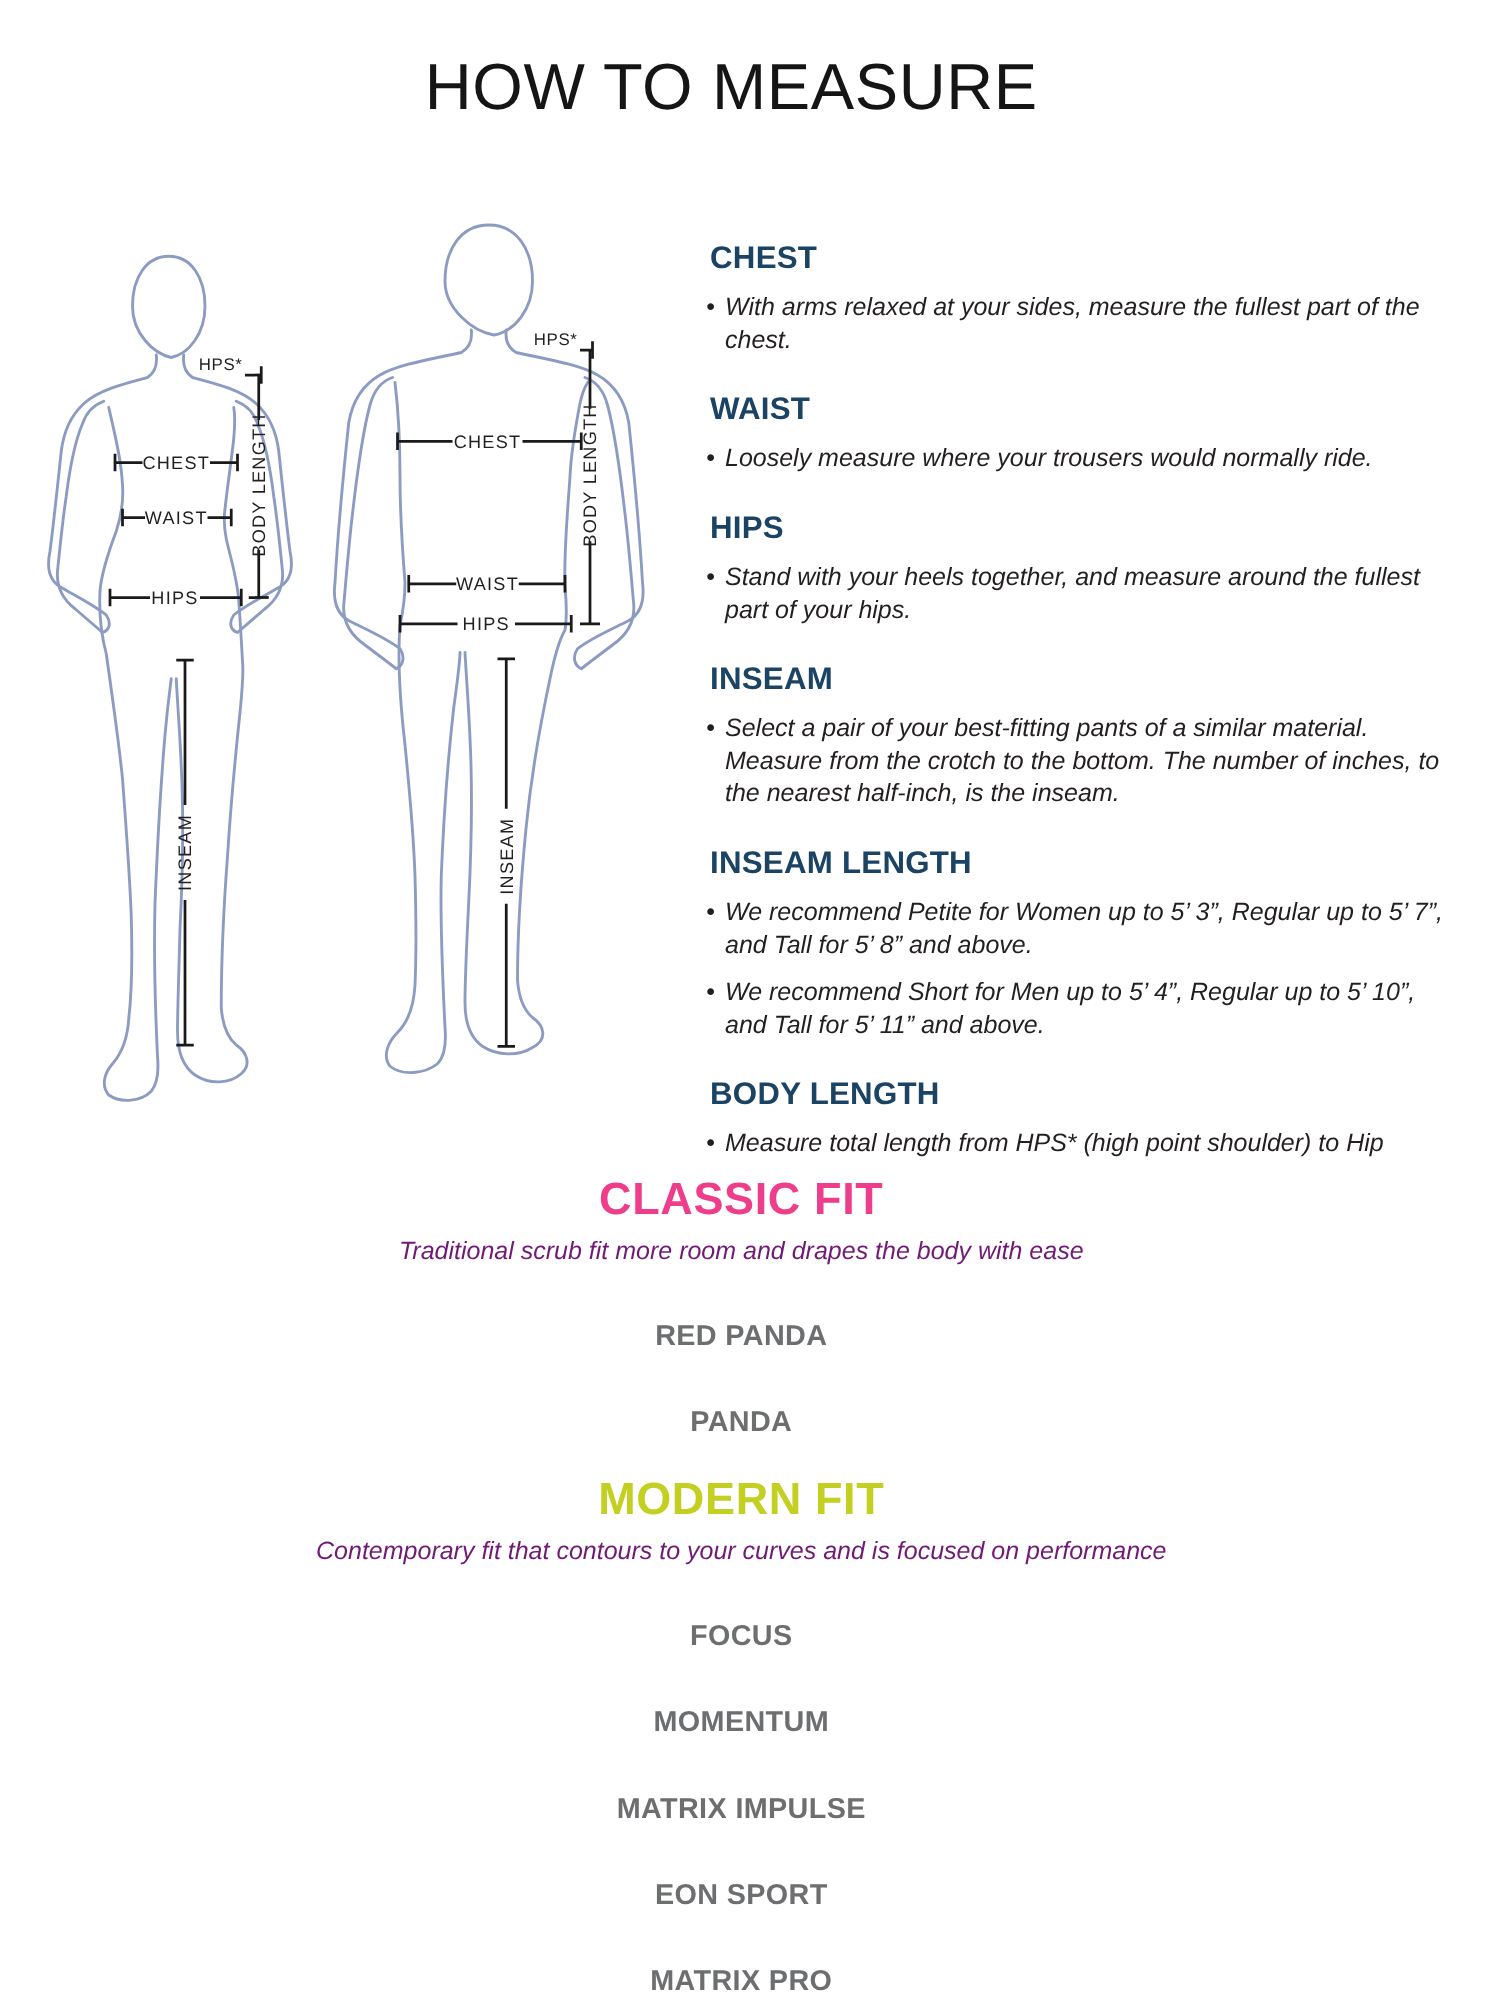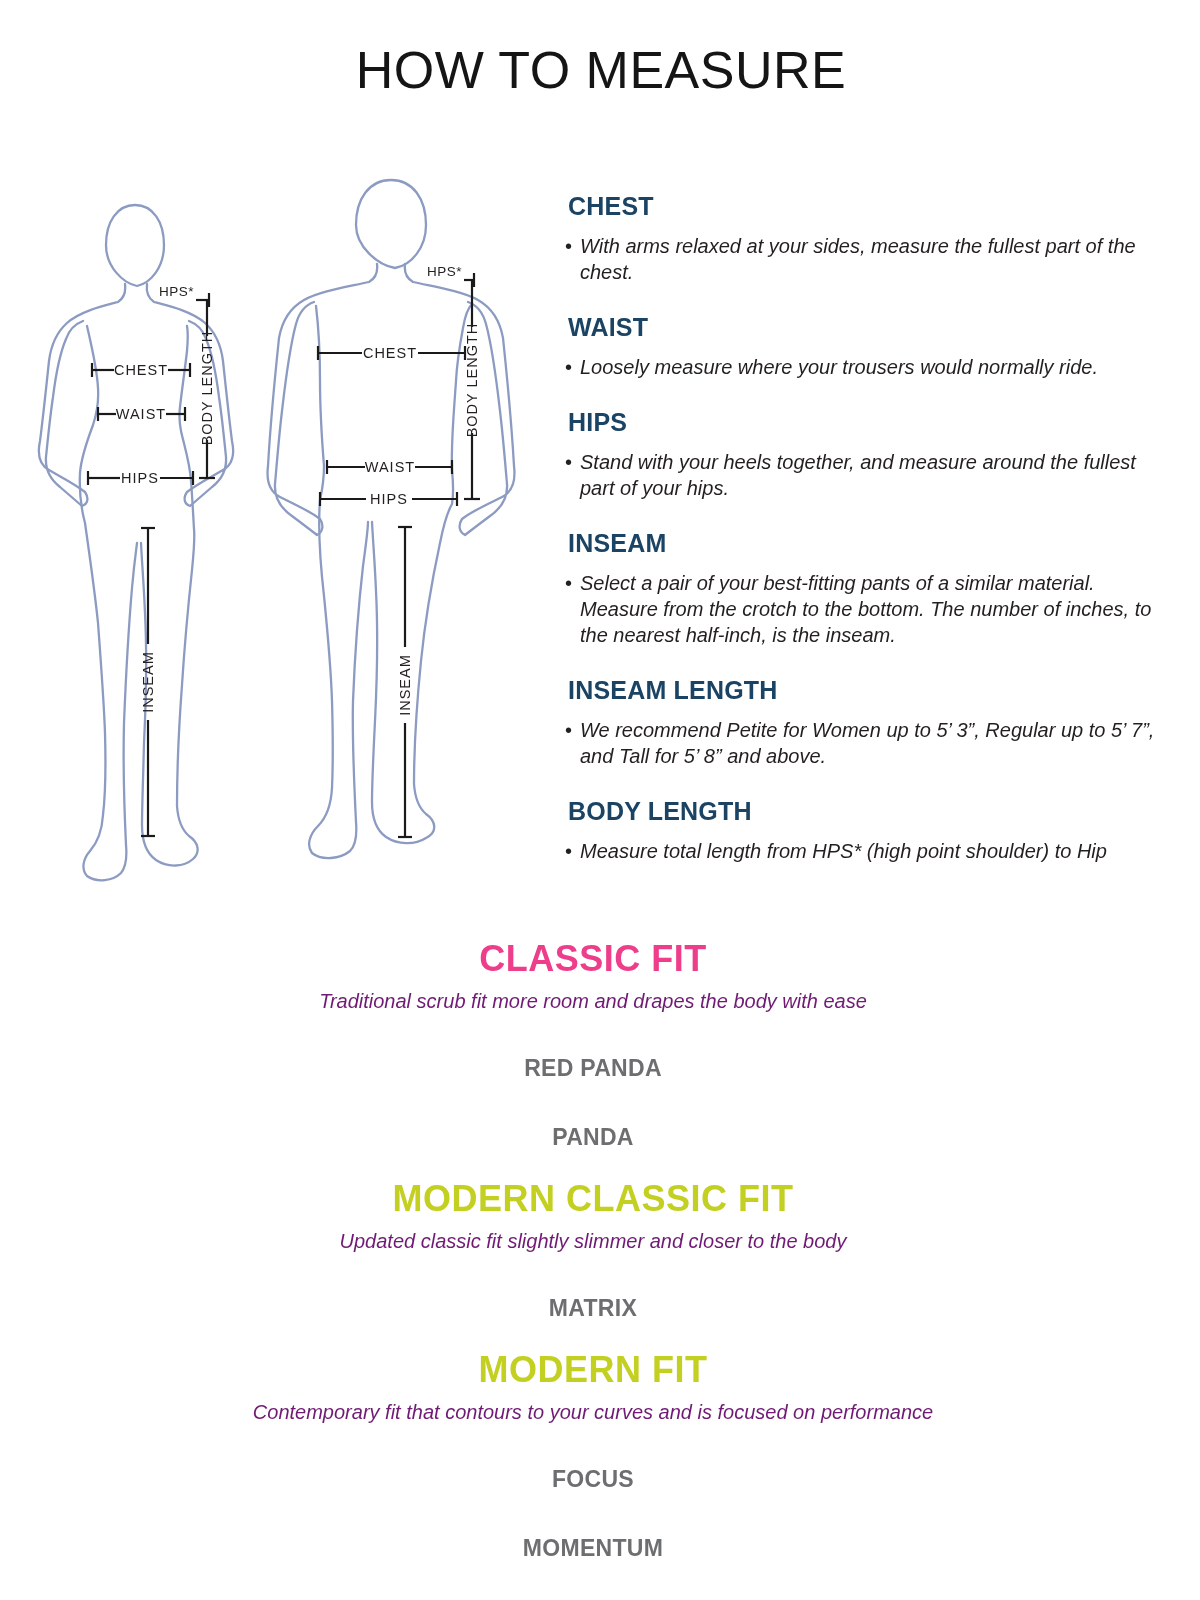--- a/index.html
+++ b/index.html
@@ -1,21 +1,21 @@
 <!DOCTYPE html>
 <html><head>
 <meta charset="utf-8">
 <style>
   html,body { margin:0; padding:0; background:#ffffff; }
   .page {
     position:relative; width:1200px; height:1600px; background:#ffffff;
     font-family:"Liberation Sans", sans-serif; overflow:hidden;
   }
   .title {
-    position:absolute; top:40px; left:16px; width:1170px; text-align:center;
+    position:absolute; top:40px; left:0; width:1170px; text-align:center;
     font-size:52px; font-weight:400; color:#151515; letter-spacing:0.5px;
   }
   
   .fig { position:absolute; }
   .fig-female { left:35px; top:192px; width:205px; height:690px; }
   .fig-male   { left:262px; top:165px; width:255px; height:720px; }
   .fig text { font-family:"Liberation Sans", sans-serif; fill:#231f20; }
   .fig .mlabel { font-size:14.5px; letter-spacing:1px; }
   .fig .hps { font-size:13.5px; letter-spacing:0.5px; }
   
@@ -148,47 +148,41 @@
     </div>
 
     <div class="m-section">
       <h3>INSEAM</h3>
       <p class="bullet"><span class="b-marker"></span><span>Select a pair of your best-fitting pants of a similar material. Measure from the crotch to the bottom. The number of inches, to the nearest half-inch, is the inseam.</span></p>
     </div>
 
     <div class="m-section">
       <h3>INSEAM LENGTH</h3>
       <p class="bullet"><span class="b-marker"></span><span>We recommend Petite for Women up to 5’ 3”, Regular up to 5’ 7”, and Tall for 5’ 8” and above.</span></p>
+      <p class="bullet"><span class="b-marker"></span><span>We recommend Short for Men up to 5’ 4”, Regular up to 5’ 10”, and Tall for 5’ 11” and above.</span></p>
     </div>
 
     <div class="m-section">
       <h3>BODY LENGTH</h3>
       <p class="bullet"><span class="b-marker"></span><span>Measure total length from HPS* (high point shoulder) to Hip</span></p>
     </div>
 
   </div>
 
   <div class="fits">
 
     <div class="fit">
       <h2 class="fit-name pink">CLASSIC FIT</h2>
       <p class="fit-desc">Traditional scrub fit more room and drapes the body with ease</p>
       <div class="products">
         <div class="product">RED PANDA</div>
         <div class="product">PANDA</div>
       </div>
     </div>
 
-    <div class="fit">
-      <h2 class="fit-name green">MODERN CLASSIC FIT</h2>
-      <p class="fit-desc">Updated classic fit slightly slimmer and closer to the body</p>
-      <div class="products">
-        <div class="product">MATRIX</div>
-      </div>
-    </div>
 
     <div class="fit">
       <h2 class="fit-name green">MODERN FIT</h2>
       <p class="fit-desc">Contemporary fit that contours to your curves and is focused on performance</p>
       <div class="products">
         <div class="product">FOCUS</div>
         <div class="product">MOMENTUM</div>
         <div class="product">MATRIX IMPULSE</div>
         <div class="product">EON SPORT</div>
         <div class="product">MATRIX PRO</div>

